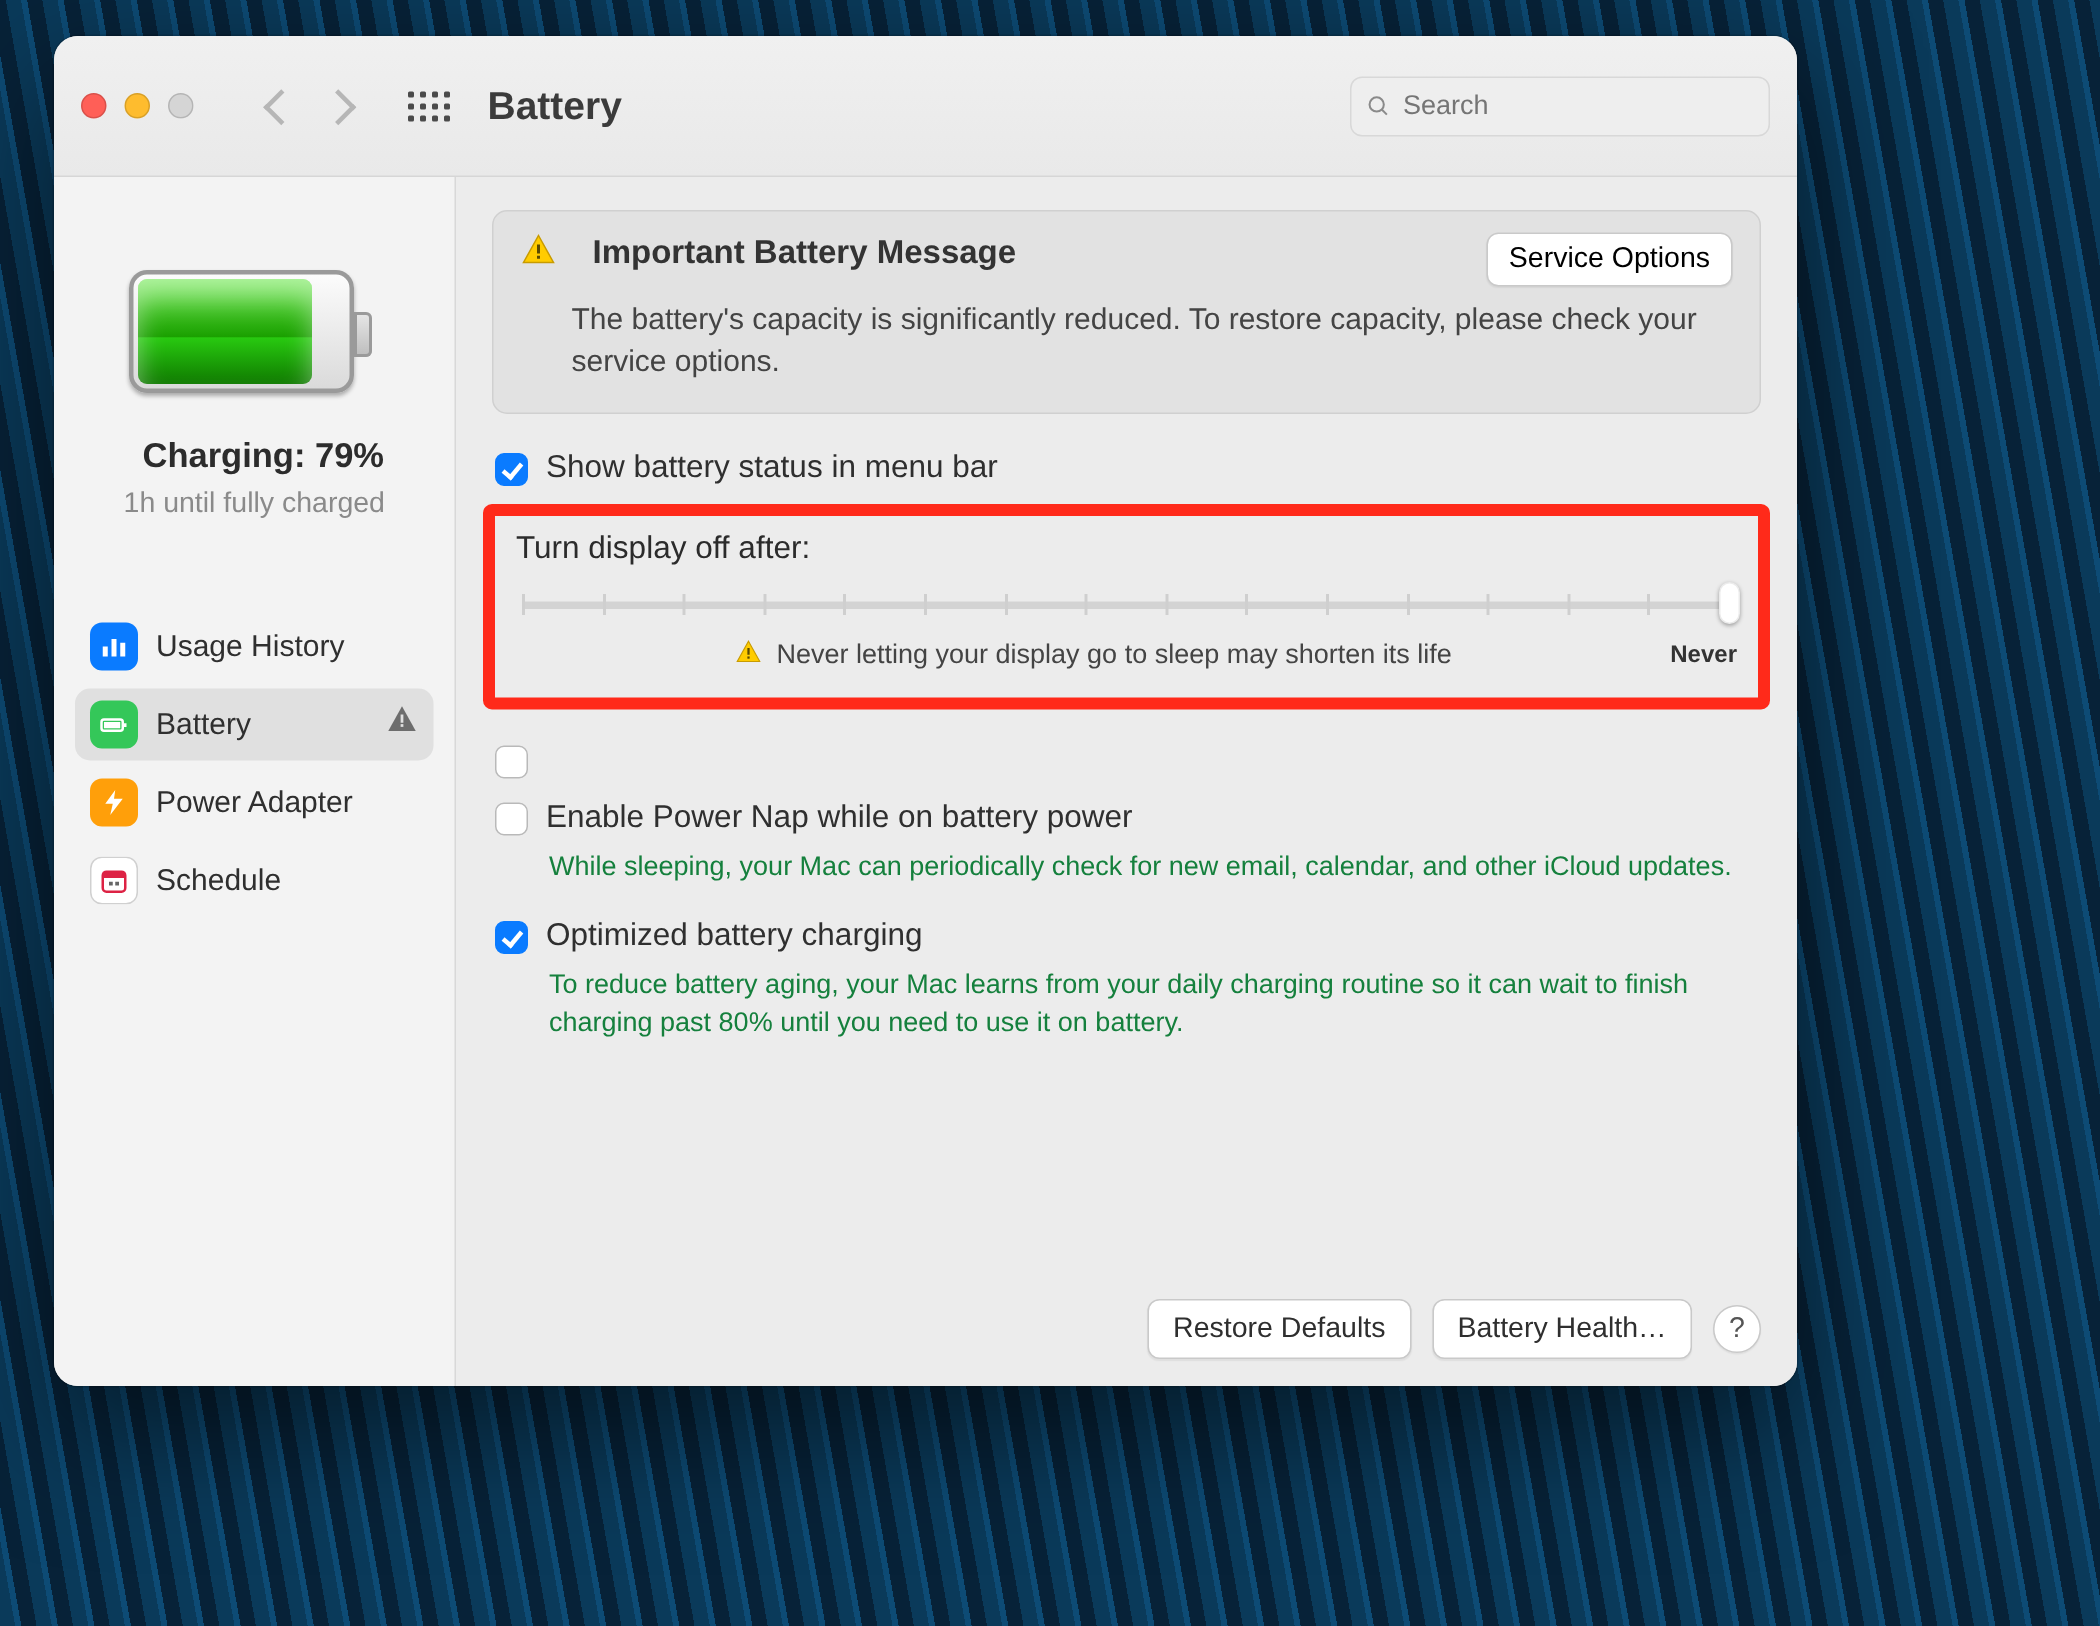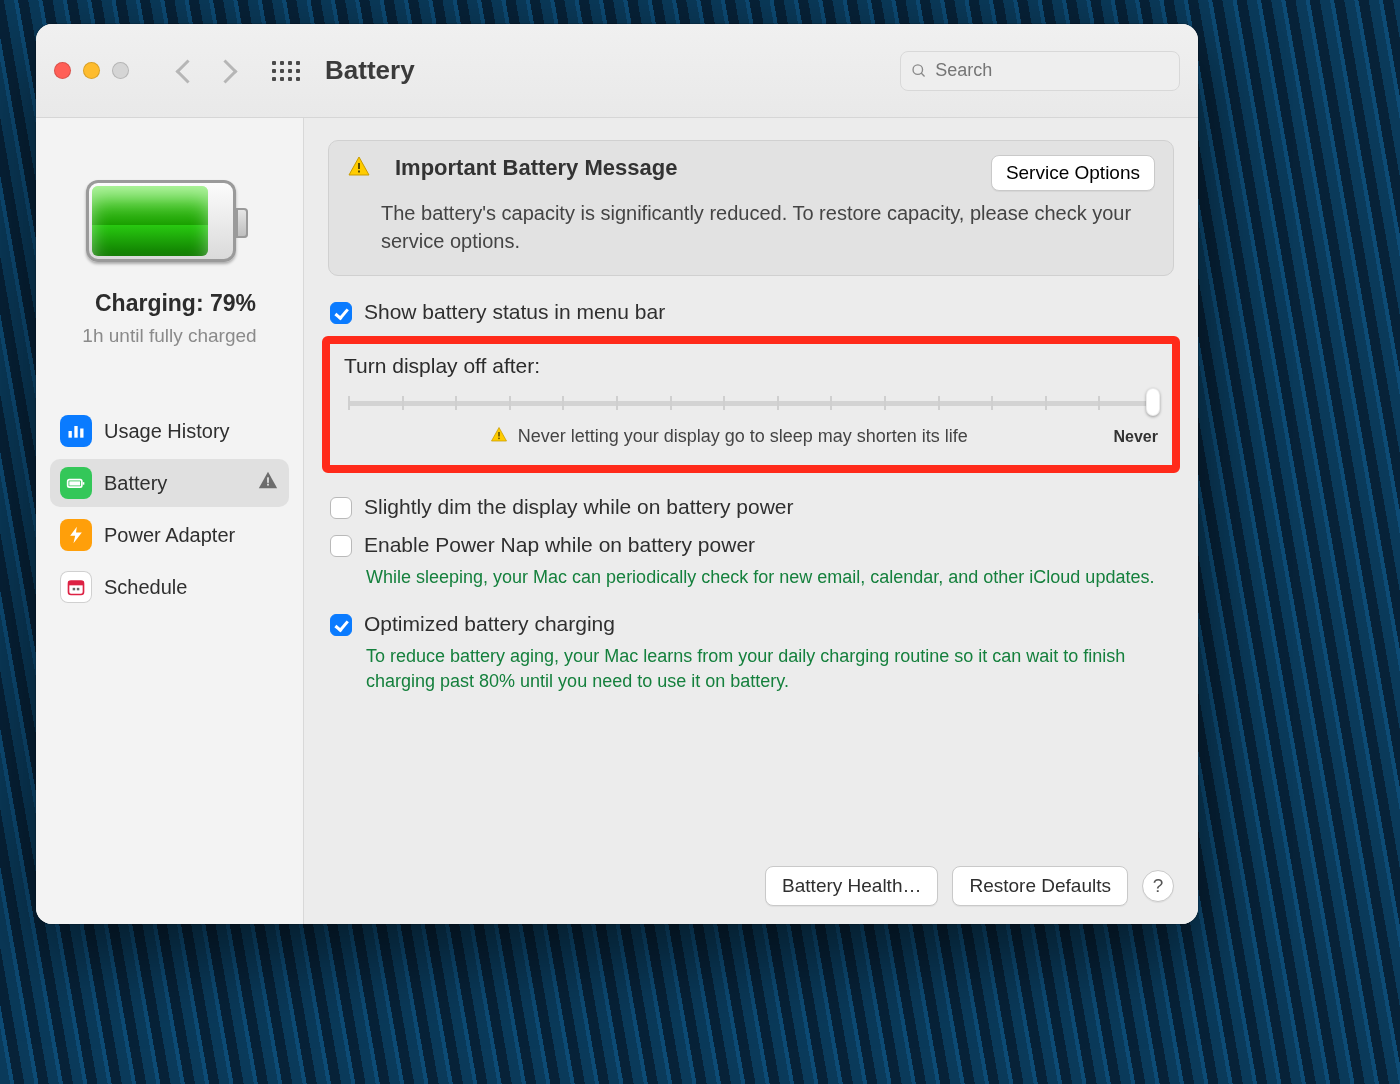--- a/index.html
+++ b/index.html
@@ -326,35 +326,34 @@
                 <rect x="11" y="15.5" width="2" height="2" fill="#5a4a00"></rect>
               </svg>
             <span>Never letting your display go to sleep may shorten its life</span>
           </div>
           <div class="sl-val">Never</div>
         </div>
       </div>
 
       <div class="row">
         <div class="chk"></div>
-        <div class="row-label">Slightly dim the display while on battery power</div>
       </div>
 
       <div class="row">
         <div class="chk"></div>
         <div class="row-label">Enable Power Nap while on battery power</div>
       </div>
       <div class="row-desc">While sleeping, your Mac can periodically check for new email, calendar, and other iCloud updates.</div>
 
       <div class="row">
         <div class="chk on"></div>
         <div class="row-label">Optimized battery charging</div>
       </div>
       <div class="row-desc">To reduce battery aging, your Mac learns from your daily charging routine so it can wait to finish charging past 80% until you need to use it on battery.</div>
 
       <div class="footer">
+        <button class="btn">Restore Defaults</button>
         <button class="btn">Battery Health…</button>
-        <button class="btn">Restore Defaults</button>
         <div class="help">?</div>
       </div>
     </div>
   </div>
 </div>
 
 </body></html>

